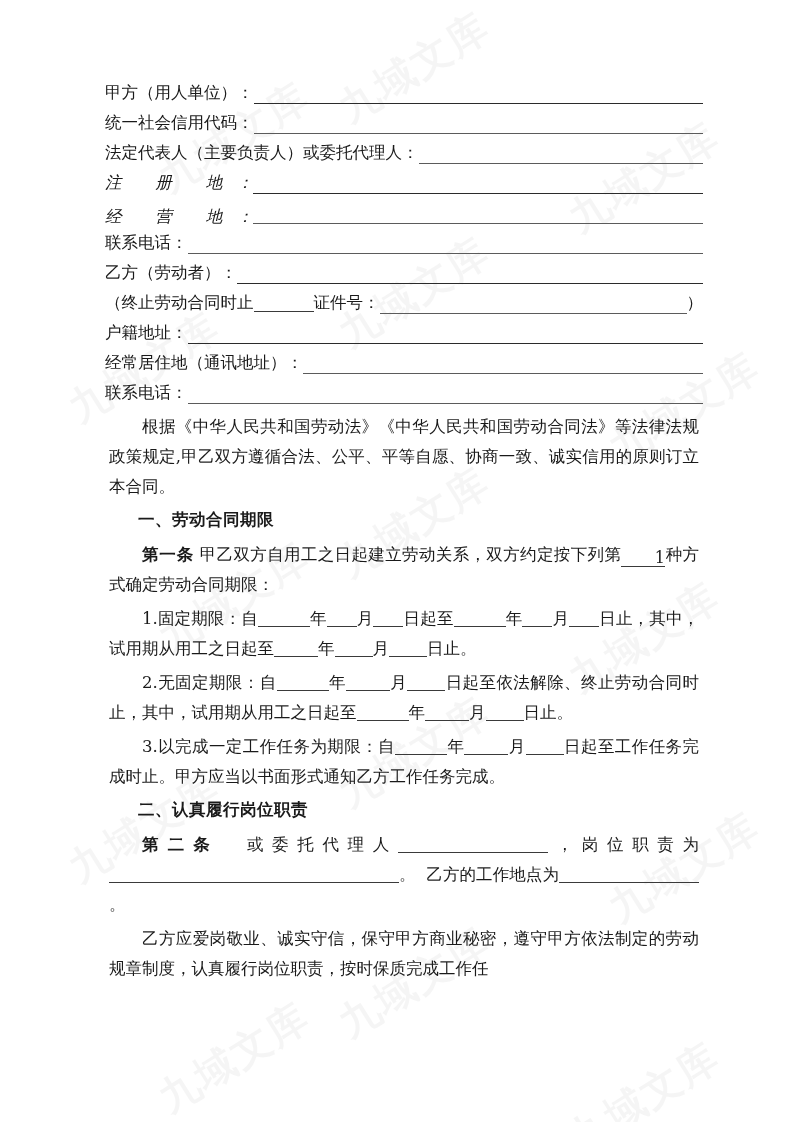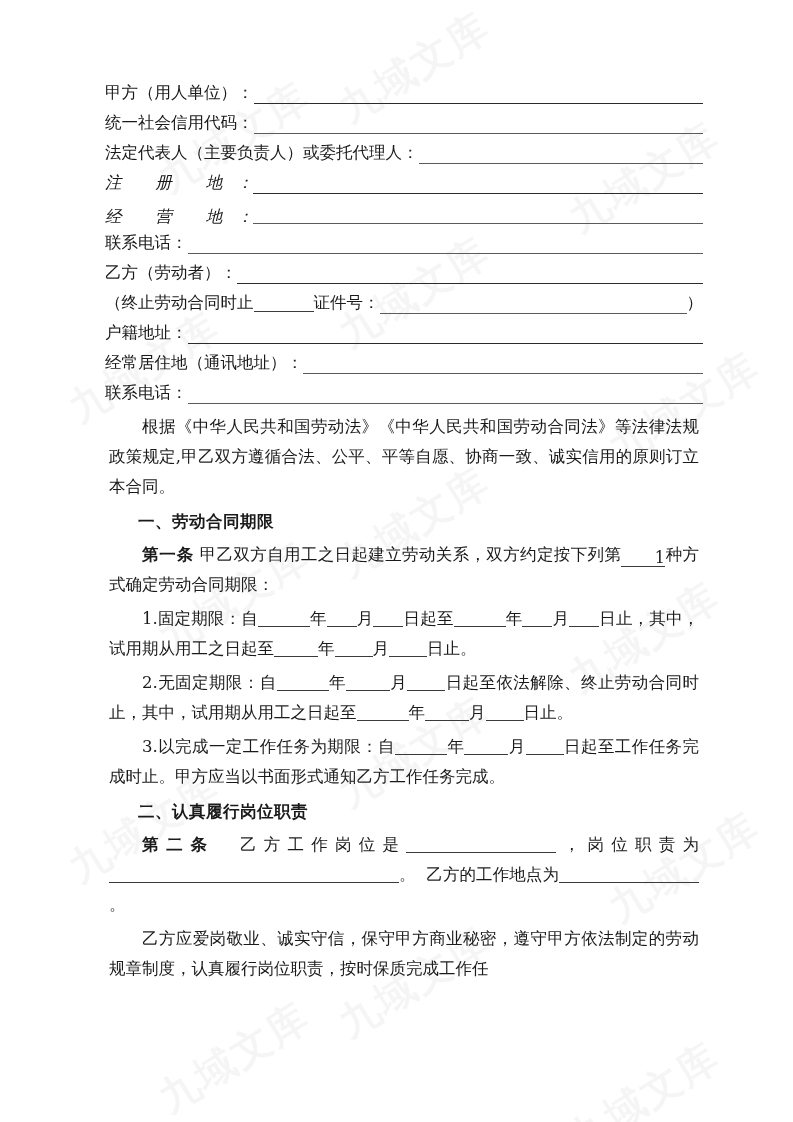--- a/index.html
+++ b/index.html
@@ -108,21 +108,21 @@
   
   .para {
     font-size: 16.5px;
     line-height: 30px;
     text-align: justify;
     text-justify: inter-ideograph;
     text-indent: 2em;
     margin: 4px;
   }
   .heading {
-    font-family: Liberation Sans, sans-serif;
+    font-family: Liberation Mono, monospace;
     font-size: 16.5px;
     font-weight: 700;
     line-height: 30px;
     text-indent: 2em;
     margin: 0;
     letter-spacing: 0.5px;
   }
   .clause-no {
     font-family: "DejaVu Sans", "Liberation Sans", sans-serif;
     font-weight: 700;
@@ -226,17 +226,17 @@
   <p class="para"><span class="clause-no">第一条</span>&nbsp;<span>甲乙双方自用工之日起建立劳动关系，双方约定按下列第</span><span class="blank-filled">1</span><span>种方式确定劳动合同期限：</span></p>
 
   <p class="para"><span>1.</span><span>固定期限：</span><span>自</span><span class="blank w52"></span><span>年</span><span class="blank w30"></span><span>月</span><span class="blank w30"></span><span>日起至</span><span class="blank w52"></span><span>年</span><span class="blank w30"></span><span>月</span><span class="blank w30"></span><span>日止，其中，试用期从用工之日起至</span><span class="blank w44"></span><span>年</span><span class="blank w38"></span><span>月</span><span class="blank w38"></span><span>日止。</span></p>
 
   <p class="para"><span>2.</span><span>无固定期限：</span><span>自</span><span class="blank w52"></span><span>年</span><span class="blank w44"></span><span>月</span><span class="blank w38"></span><span>日起至依法解除、终止劳动合同时止，其中，试用期从用工之日起至</span><span class="blank w52"></span><span>年</span><span class="blank w44"></span><span>月</span><span class="blank w38"></span><span>日止。</span></p>
 
   <p class="para"><span>3.</span><span>以完成一定工作任务为期限：</span><span>自</span><span class="blank w52"></span><span>年</span><span class="blank w44"></span><span>月</span><span class="blank w38"></span><span>日起至工作任务完成时止。甲方应当以书面形式通知乙方工作任务完成。</span></p>
 
   <p class="heading">二、认真履行岗位职责</p>
 
-  <p class="para"><span class="clause-no">第二条</span>&nbsp;&nbsp;<span>乙方工作岗位是</span><span class="blank w150"></span><span>，岗位职责为</span><span class="blank w290"></span><span>。</span>&nbsp;&nbsp;<span>乙方的工作地点为</span><span class="blank w140"></span><span>。</span></p>
+  <p class="para"><span class="clause-no">第二条</span>&nbsp;&nbsp;<span>或委托代理人</span><span class="blank w150"></span><span>，岗位职责为</span><span class="blank w290"></span><span>。</span>&nbsp;&nbsp;<span>乙方的工作地点为</span><span class="blank w140"></span><span>。</span></p>
 
   <p class="para">乙方应爱岗敬业、诚实守信，保守甲方商业秘密，遵守甲方依法制定的劳动规章制度，认真履行岗位职责，按时保质完成工作任</p>
 
 </div>
 
 </body></html>

